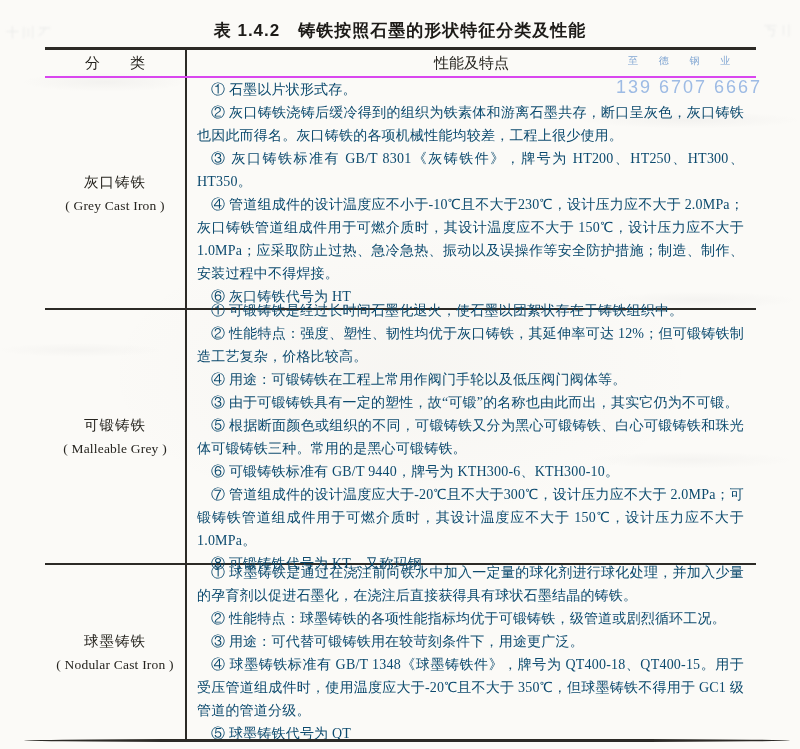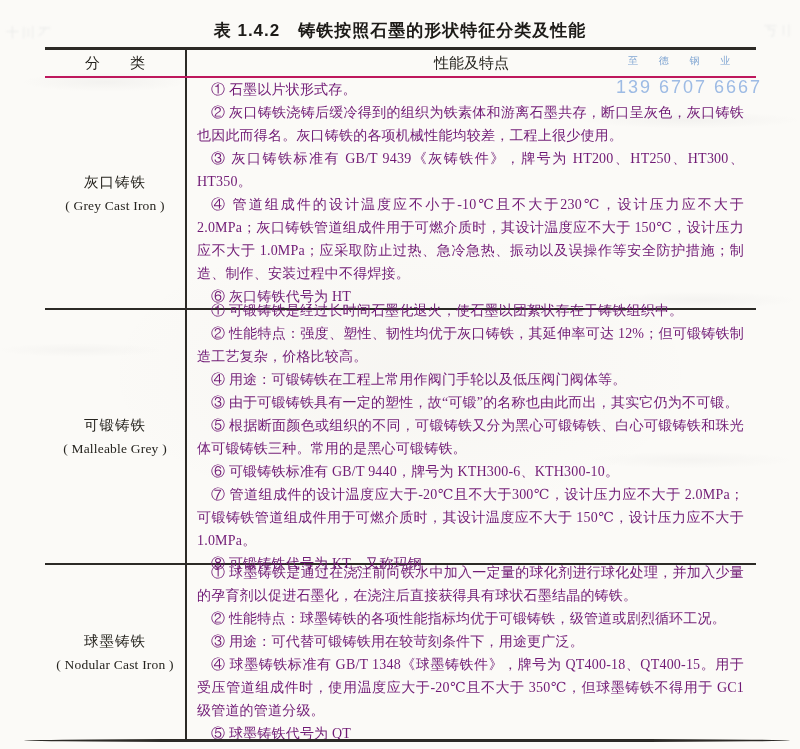--- a/index.html
+++ b/index.html
@@ -24,42 +24,42 @@
   .bleed{position:absolute;pointer-events:none;filter:blur(1px);font-size:13px;color:rgba(110,120,140,0.12);letter-spacing:3px;white-space:nowrap;}
   .bleed-l{top:24px;left:6px;}
   .bleed-r{top:22px;right:4px;}
   .watermark{position:absolute;font-family:"Liberation Sans","DejaVu Sans",sans-serif;white-space:nowrap;}
   .wm-company{top:54px;left:628px;font-size:10px;letter-spacing:9px;color:rgba(107,150,205,0.85);}
   .wm-phone{top:77px;left:616px;font-size:18px;letter-spacing:2px;color:rgba(140,175,224,0.85);}
   .table{
     position:absolute;top:47px;left:45px;width:711px;
     border-top:3px solid #2c2a26;
   }
-  .thead{display:flex;border-bottom:2px solid #be185d;height:26px;}
+  .thead{display:flex;border-bottom:2px solid #d946ef;height:26px;}
   .th{display:flex;align-items:center;justify-content:center;font-size:15px;color:#26241f;}
   .col1{width:140px;flex:none;border-right:2px solid #2c2a26;}
   .col2{flex:1;}
   .trow{display:flex;}
   .trow.r1{height:230px;border-bottom:2px solid #2c2a26;}
   .trow.r2{height:253px;border-bottom:2px solid #2c2a26;}
   .trow.r3{height:175px;}
   .cell-label{
     width:140px;flex:none;border-right:2px solid #2c2a26;
     display:flex;flex-direction:column;align-items:center;justify-content:center;
     text-align:center;
   }
   .cell-label .zh{font-size:14.5px;line-height:25px;letter-spacing:1px;}
   .cell-label .en{font-size:13.5px;line-height:22px;letter-spacing:0.2px;}
   .cell-content{
     flex:1;display:flex;flex-direction:column;justify-content:center;
     padding:2px 12px 2px 10px;
   }
   .cell-content p{
     margin:0;font-size:14px;line-height:23px;text-indent:1em;
-    text-align:justify;letter-spacing:0.2px;color:#701a75;
+    text-align:justify;letter-spacing:0.2px;color:#0c4a6e;font-family:Liberation Serif, serif;
   }
   .bottom-rule{
     position:absolute;top:739px;left:24px;width:766px;height:3px;
     background:#2c2a26;border-radius:60%/100%;
   }
 </style>
 </head>
 <body>
 
 <div class="title">表 1.4.2　铸铁按照石墨的形状特征分类及性能</div>
@@ -78,21 +78,21 @@
   </div>
 
   <div class="trow r1">
     <div class="cell-label">
       <div class="zh">灰口铸铁</div>
       <div class="en">( Grey Cast Iron )</div>
     </div>
     <div class="cell-content">
       <p>① 石墨以片状形式存。</p>
       <p>② 灰口铸铁浇铸后缓冷得到的组织为铁素体和游离石墨共存，断口呈灰色，灰口铸铁也因此而得名。灰口铸铁的各项机械性能均较差，工程上很少使用。</p>
-      <p>③ 灰口铸铁标准有 GB/T 9439《灰铸铁件》，牌号为 HT200、HT250、HT300、HT350。</p>
+      <p>③ 灰口铸铁标准有 GB/T 8301《灰铸铁件》，牌号为 HT200、HT250、HT300、HT350。</p>
       <p>④ 管道组成件的设计温度应不小于-10℃且不大于230℃，设计压力应不大于 2.0MPa；灰口铸铁管道组成件用于可燃介质时，其设计温度应不大于 150℃，设计压力应不大于 1.0MPa；应采取防止过热、急冷急热、振动以及误操作等安全防护措施；制造、制作、安装过程中不得焊接。</p>
       <p>⑥ 灰口铸铁代号为 HT</p>
     </div>
   </div>
 
   <div class="trow r2">
     <div class="cell-label">
       <div class="zh">可锻铸铁</div>
       <div class="en">( Malleable Grey )</div>
     </div>

